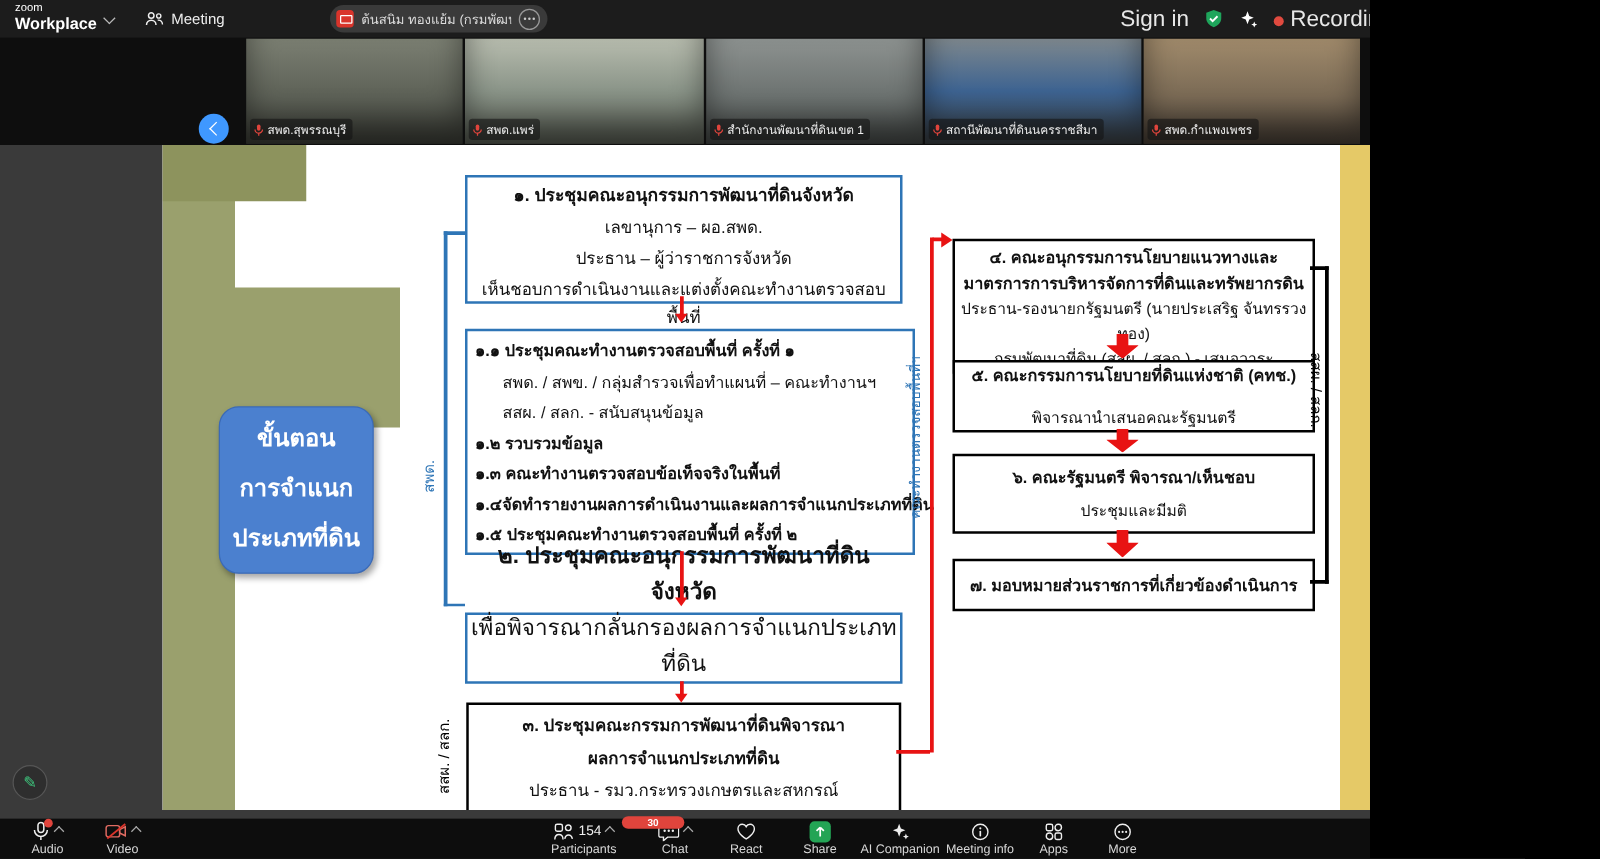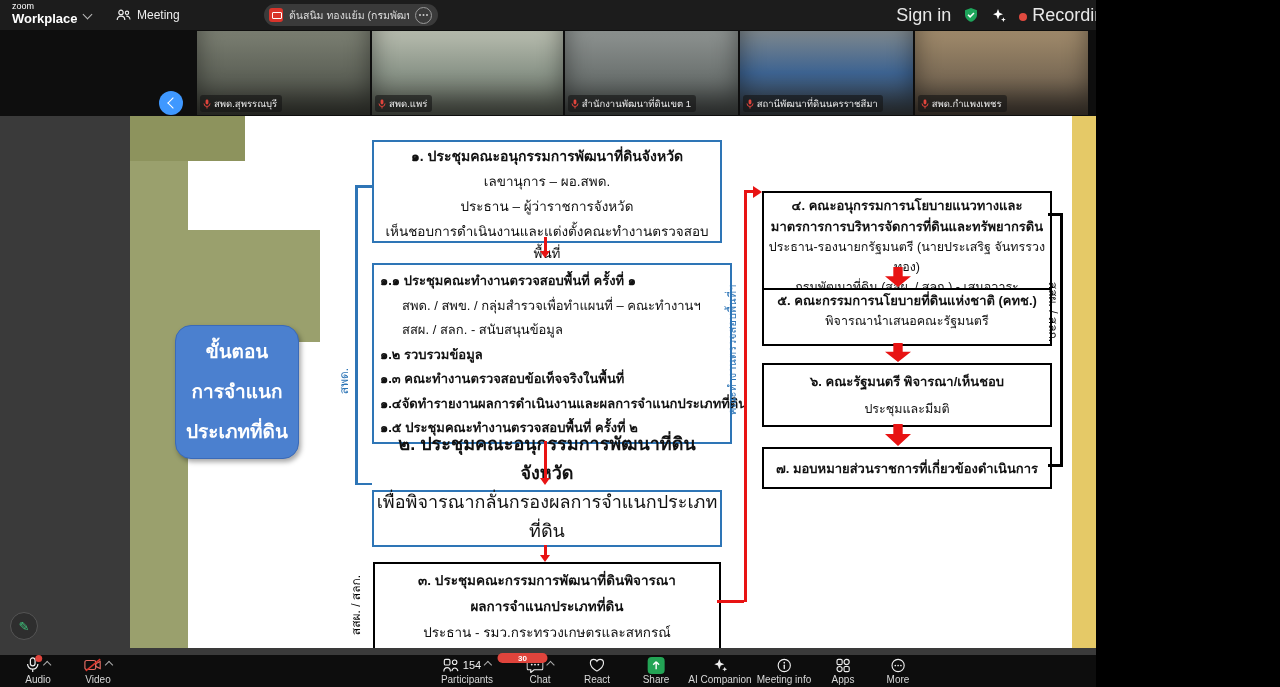--- a/index.html
+++ b/index.html
@@ -72,21 +72,21 @@
   .b11{left:242px;top:147px;width:346px;height:173px;font-size:13px;padding:4px 4px 0 6px;}
   .b11 div{line-height:24.5px;white-space:nowrap;}
   .b11 .bb{font-weight:bold;}
   .b11 .ind{padding-left:22px;}
   .b2{left:242px;top:374px;width:346px;height:53px;font-size:18px;display:flex;flex-direction:column;justify-content:flex-end;}
   .b3{left:243px;top:446px;width:344px;height:93px;font-size:13.5px;padding-top:5px;}
   .b3 .bt{margin-bottom:4px;}
   .b3 .bl{margin-top:4px;}
   .b4{left:632px;top:50px;width:286px;height:100px;font-size:12.5px;display:flex;flex-direction:column;justify-content:flex-start;padding:2px 0;margin-top:25px;}
   .b4 .bt{font-size:13px;}
-  .b5{left:632px;top:172px;width:286px;height:54px;font-size:12.5px;display:flex;flex-direction:column;justify-content:flex-start;}
+  .b5{left:632px;top:172px;width:286px;height:54px;font-size:12.5px;display:flex;flex-direction:column;justify-content:space-between;}
   .b6{left:632px;top:247px;width:286px;height:60px;font-size:12.5px;display:flex;flex-direction:column;justify-content:space-evenly;}
   .b7{left:632px;top:331px;width:286px;height:38px;font-size:13px;display:flex;align-items:center;justify-content:center;}
   .b5 .bt,.b6 .bt,.b7 .bt{font-size:13px;}
   
   .rline{position:absolute;background:#e81313;}
   .varrow{position:absolute;left:414px;width:2.5px;background:#e81313;}
   .varrow::after{content:"";position:absolute;bottom:-6px;left:-4.2px;width:0;height:0;
                  border-left:5.5px solid transparent;border-right:5.5px solid transparent;border-top:7px solid #e81313;}
   .blockarrow{position:absolute;left:755px;width:26px;background:#e81313;
               clip-path:polygon(32% 0,68% 0,68% 46%,100% 46%,50% 100%,0 46%,32% 46%);}

